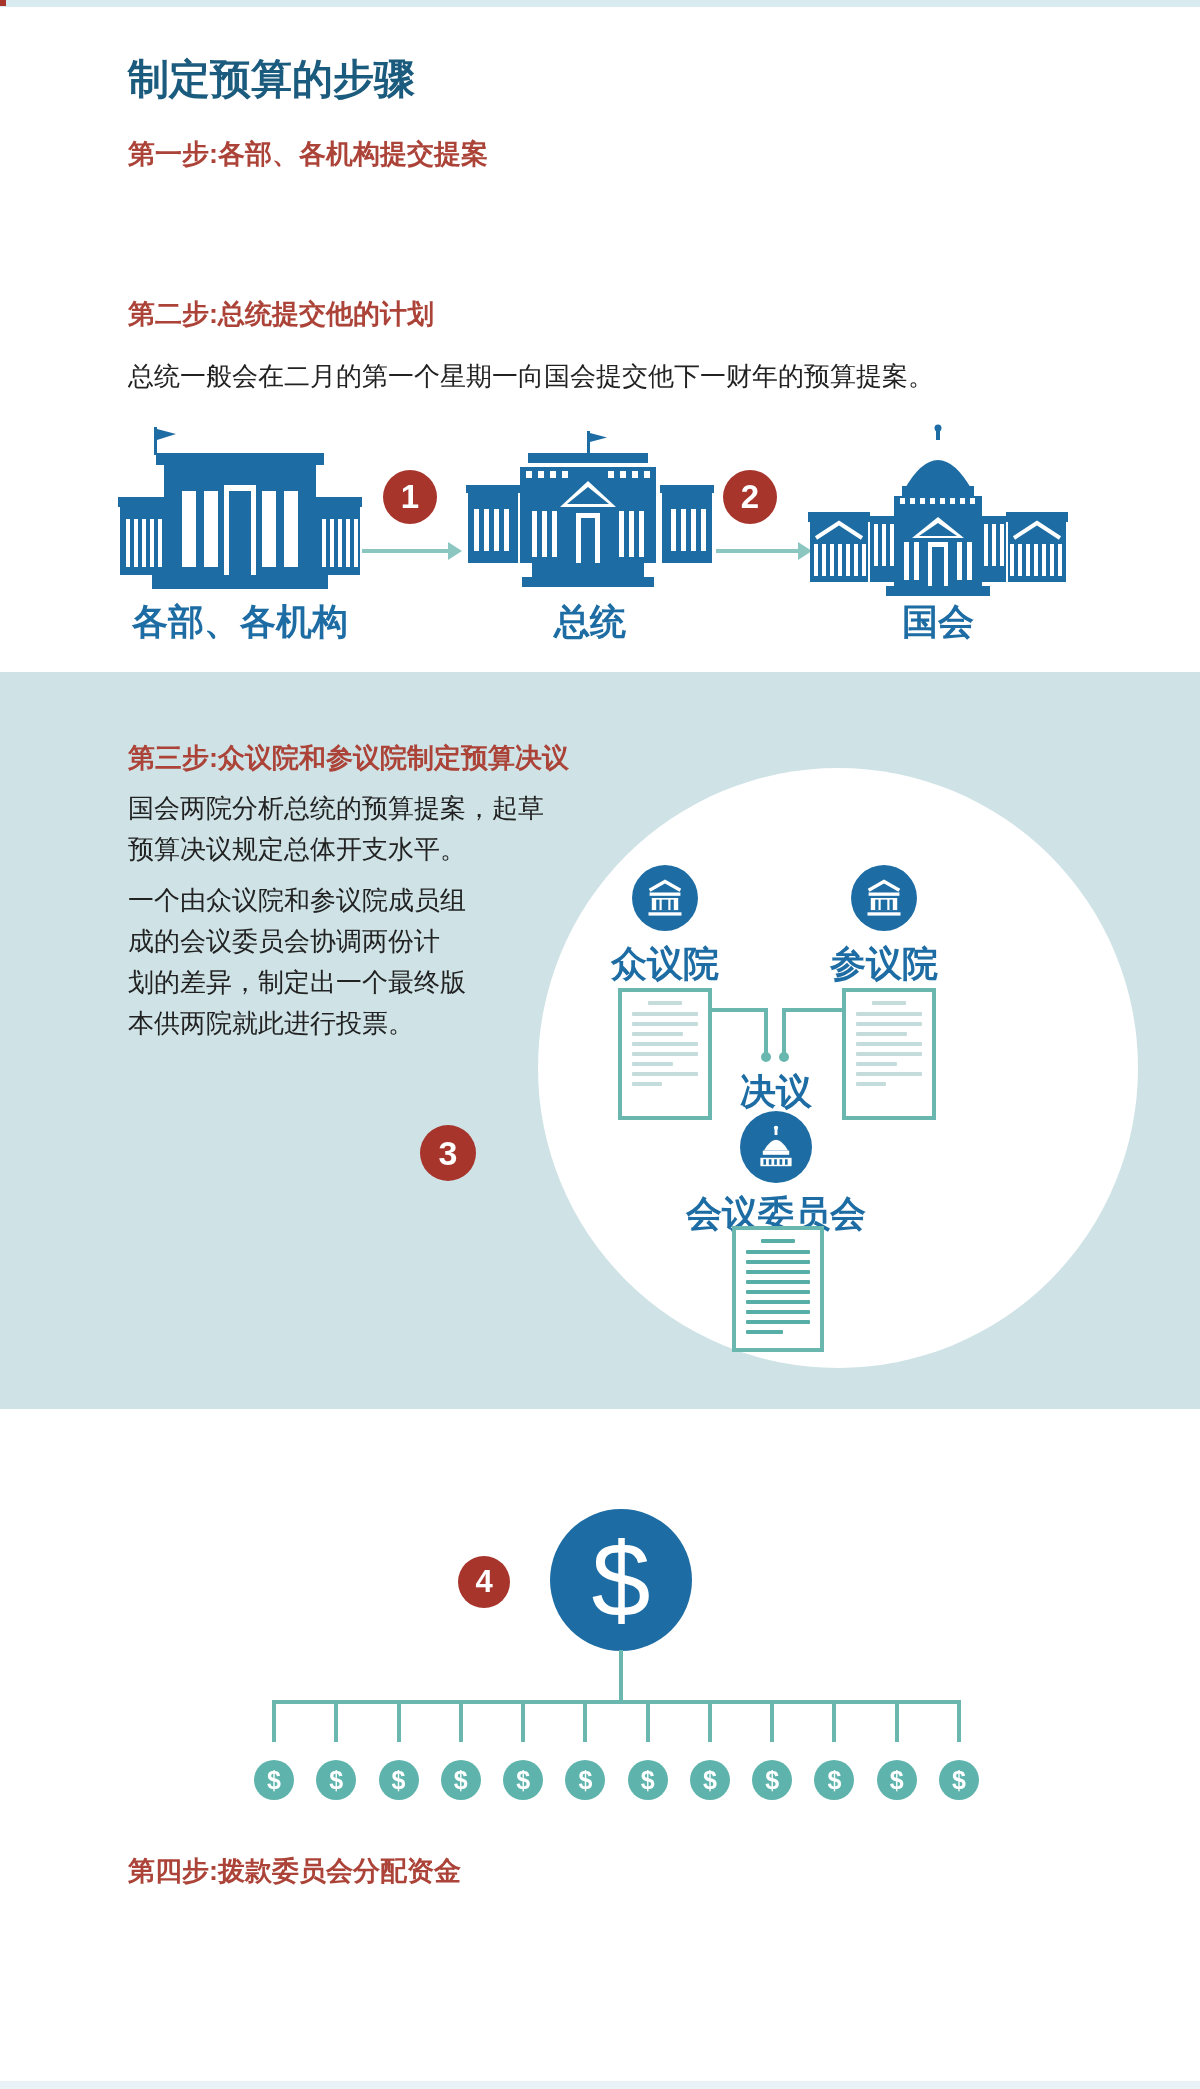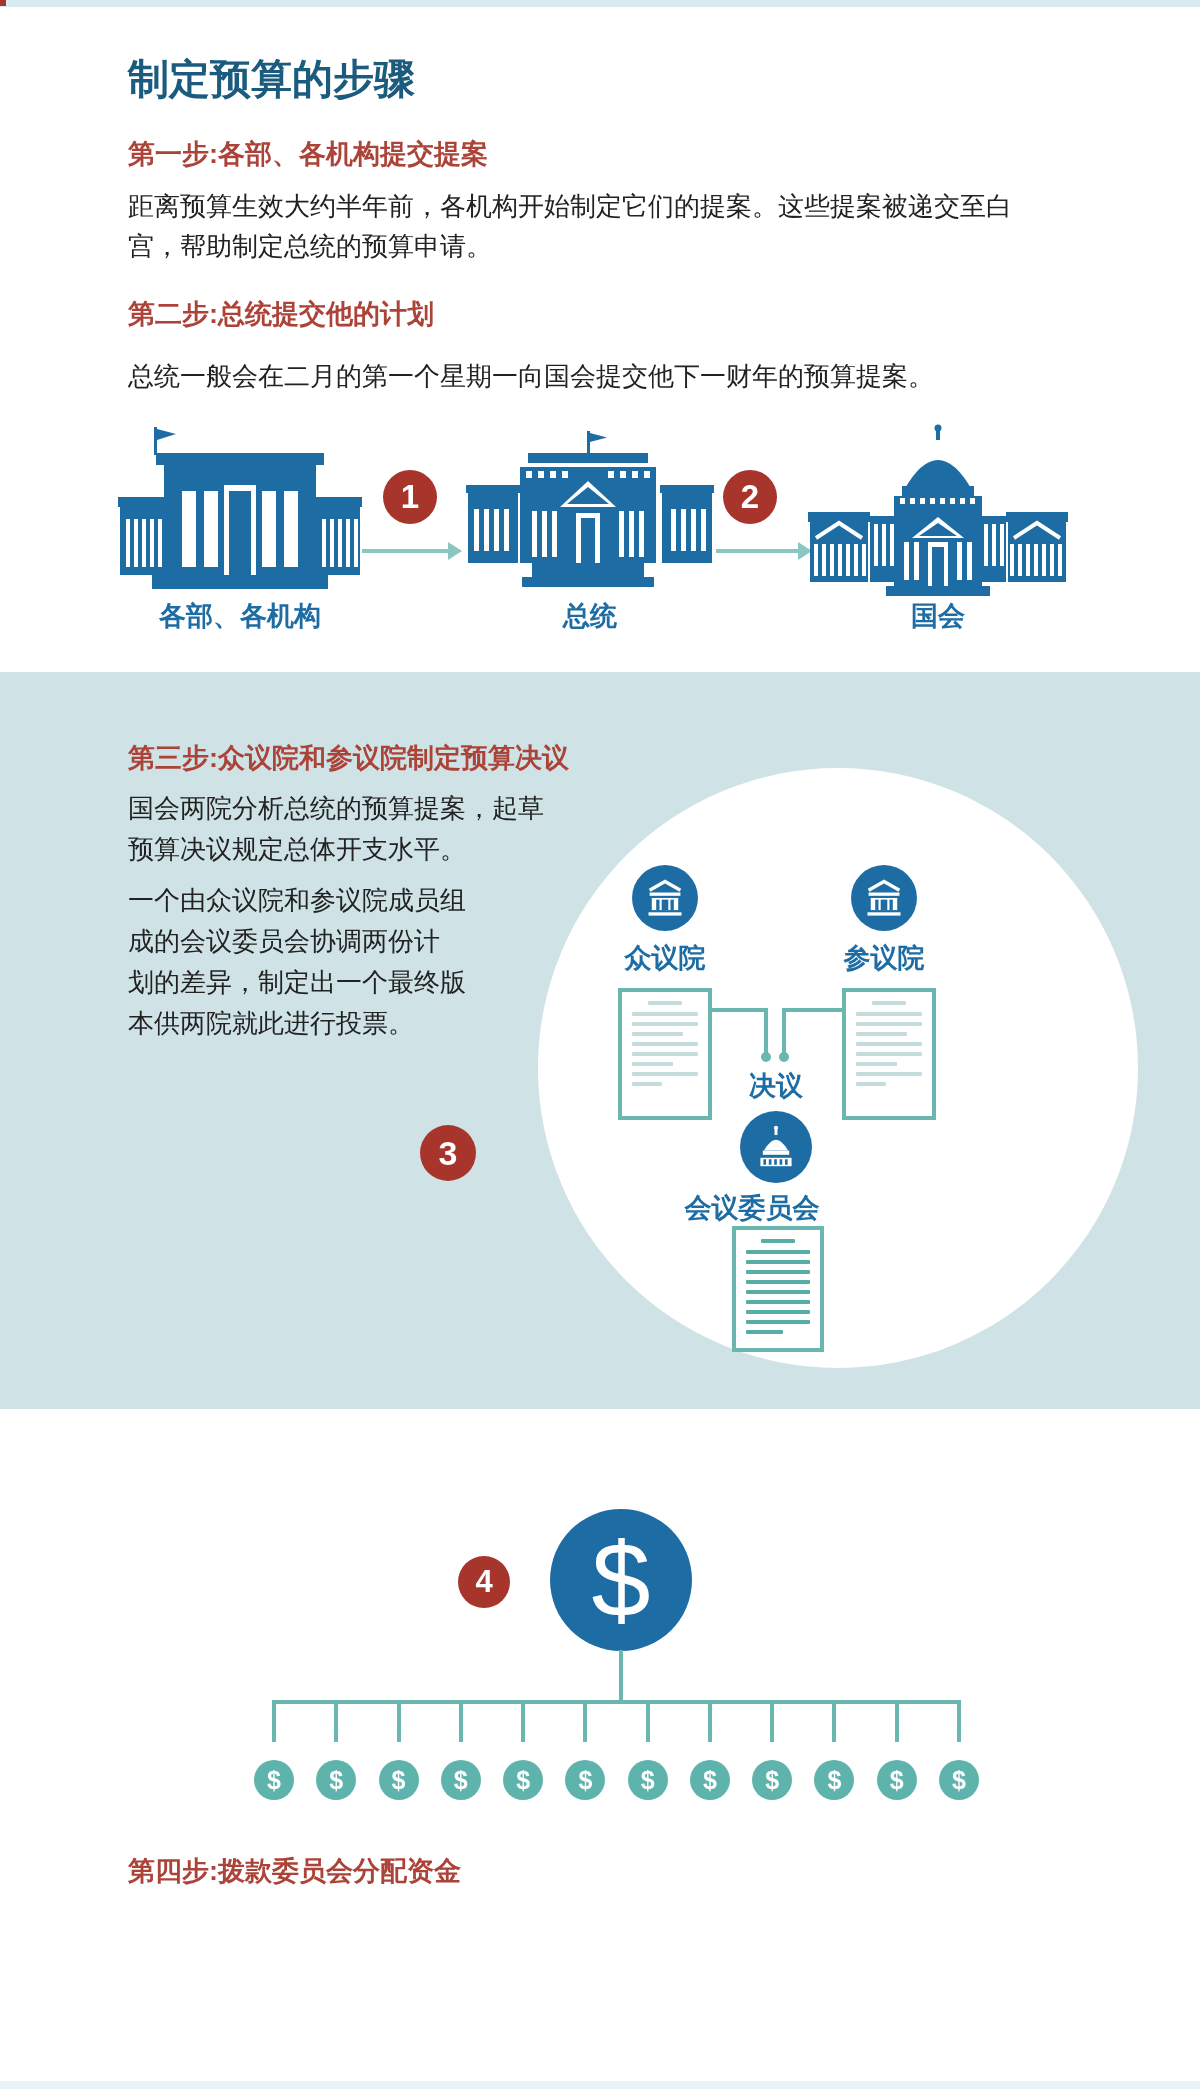--- a/index.html
+++ b/index.html
@@ -14,21 +14,21 @@
   .main-title{left:128px;top:52px;font-size:41px;font-weight:700;color:var(--title-blue,#1b5b7d);margin:0;}
   .step-heading{font-size:27px;font-weight:600;color:var(--heading-red,#ac4338);}
   .para{font-size:26px;line-height:40px;color:var(--body-text,#222);white-space:pre-line;}
   .band{left:0;top:672px;width:1200px;height:737px;background:var(--band-blue,#cfe3e7);}
   .big-circle{left:538px;top:768px;width:600px;height:600px;border-radius:50%;background:#fff;}
   .badge{border-radius:50%;background:var(--badge-red,#a7352c);color:#fff;font-weight:700;
          display:flex;align-items:center;justify-content:center;}
   .b54{width:54px;height:54px;font-size:33px;}
   .b56{width:56px;height:56px;font-size:34px;}
   .b52{width:52px;height:52px;font-size:31px;}
-  .node-label{font-size:27px;font-weight:700;color:var(--icon-blue,#1d6da4);text-align:center;}
+  .node-label{font-size:36px;font-weight:700;color:var(--icon-blue,#1d6da4);text-align:center;}
   .arrow-line{height:4px;background:var(--teal-light,#8bc7c0);}
   .arrow-head{width:0;height:0;border-left:14px solid var(--teal-light,#8bc7c0);
               border-top:9px solid transparent;border-bottom:9px solid transparent;}
   .icon-circle{border-radius:50%;background:var(--icon-blue,#1d6da4);display:flex;align-items:center;justify-content:center;}
   .c66{width:66px;height:66px;}
   .c72{width:72px;height:72px;}
   .doc{background:#fff;border:4px solid var(--teal-border,#6ab7af);box-sizing:border-box;padding:9px 10px;}
   .doc .dline{height:4px;margin-bottom:6px;border-radius:1px;}
   .doc-light .dline{background:var(--doc-line-light,#c5dcdd);}
   .doc-dark .dline{background:var(--doc-line-dark,#57aea6);}
@@ -50,22 +50,20 @@
 <body>
 
 <div class="page">
 
   <div class="abs top-strip"></div>
   <div class="abs corner-mark"></div>
 
   <h1 class="abs main-title">制定预算的步骤</h1>
 
   <div class="abs step-heading" style="left:128px;top:136px;">第一步:各部、各机构提交提案</div>
-  <div class="abs para" style="left:128px;top:186px;width:1010px;">距离预算生效大约半年前，各机构开始制定它们的提案。这些提案被递交至白
-宫，帮助制定总统的预算申请。</div>
 
   <div class="abs step-heading" style="left:128px;top:296px;">第二步:总统提交他的计划</div>
   <div class="abs para" style="left:128px;top:356px;width:1010px;">总统一般会在二月的第一个星期一向国会提交他下一财年的预算提案。</div>
 
   <div class="abs" style="left:118px;top:427px;">
     <svg width="244" height="166" viewBox="0 0 244 166">
       <g class="ib">
         <rect x="36" y="0" width="3" height="28"></rect>
           <path d="M39 2 L58 7 L39 13 Z"></path>
         <rect x="38" y="26" width="168" height="12"></rect>
@@ -289,21 +287,21 @@
       <path class="wh" d="M10 23 Q20 5 30 23 Z"></path>
       <rect class="wh" x="9" y="23" width="22" height="3.5"></rect>
       <rect class="wh" x="7" y="29" width="26" height="7"></rect>
       <rect class="ib" x="9.5" y="30.2" width="2.2" height="4.6"></rect>
       <rect class="ib" x="14" y="30.2" width="2.2" height="4.6"></rect>
       <rect class="ib" x="18.5" y="30.2" width="2.2" height="4.6"></rect>
       <rect class="ib" x="23" y="30.2" width="2.2" height="4.6"></rect>
       <rect class="ib" x="27.5" y="30.2" width="2.2" height="4.6"></rect>
     </svg>
   </div>
-  <div class="abs node-label" style="left:652px;top:1190px;width:200px;font-family:Liberation Serif, serif;">会议委员会</div>
+  <div class="abs node-label" style="left:676px;top:1190px;width:200px;font-family:Liberation Serif, serif;">会议委员会</div>
 
   <div class="abs doc doc-dark" id="doc-final" style="left:732px;top:1226px;width:92px;height:126px;">
       <div class="dline" style="width: 52%; margin: 0px auto 7px;"></div>
       <div class="dline" style="width: 100%;"></div>
       <div class="dline" style="width: 100%;"></div>
       <div class="dline" style="width: 100%;"></div>
       <div class="dline" style="width: 100%;"></div>
       <div class="dline" style="width: 100%;"></div>
       <div class="dline" style="width: 100%;"></div>
       <div class="dline" style="width: 100%;"></div>

